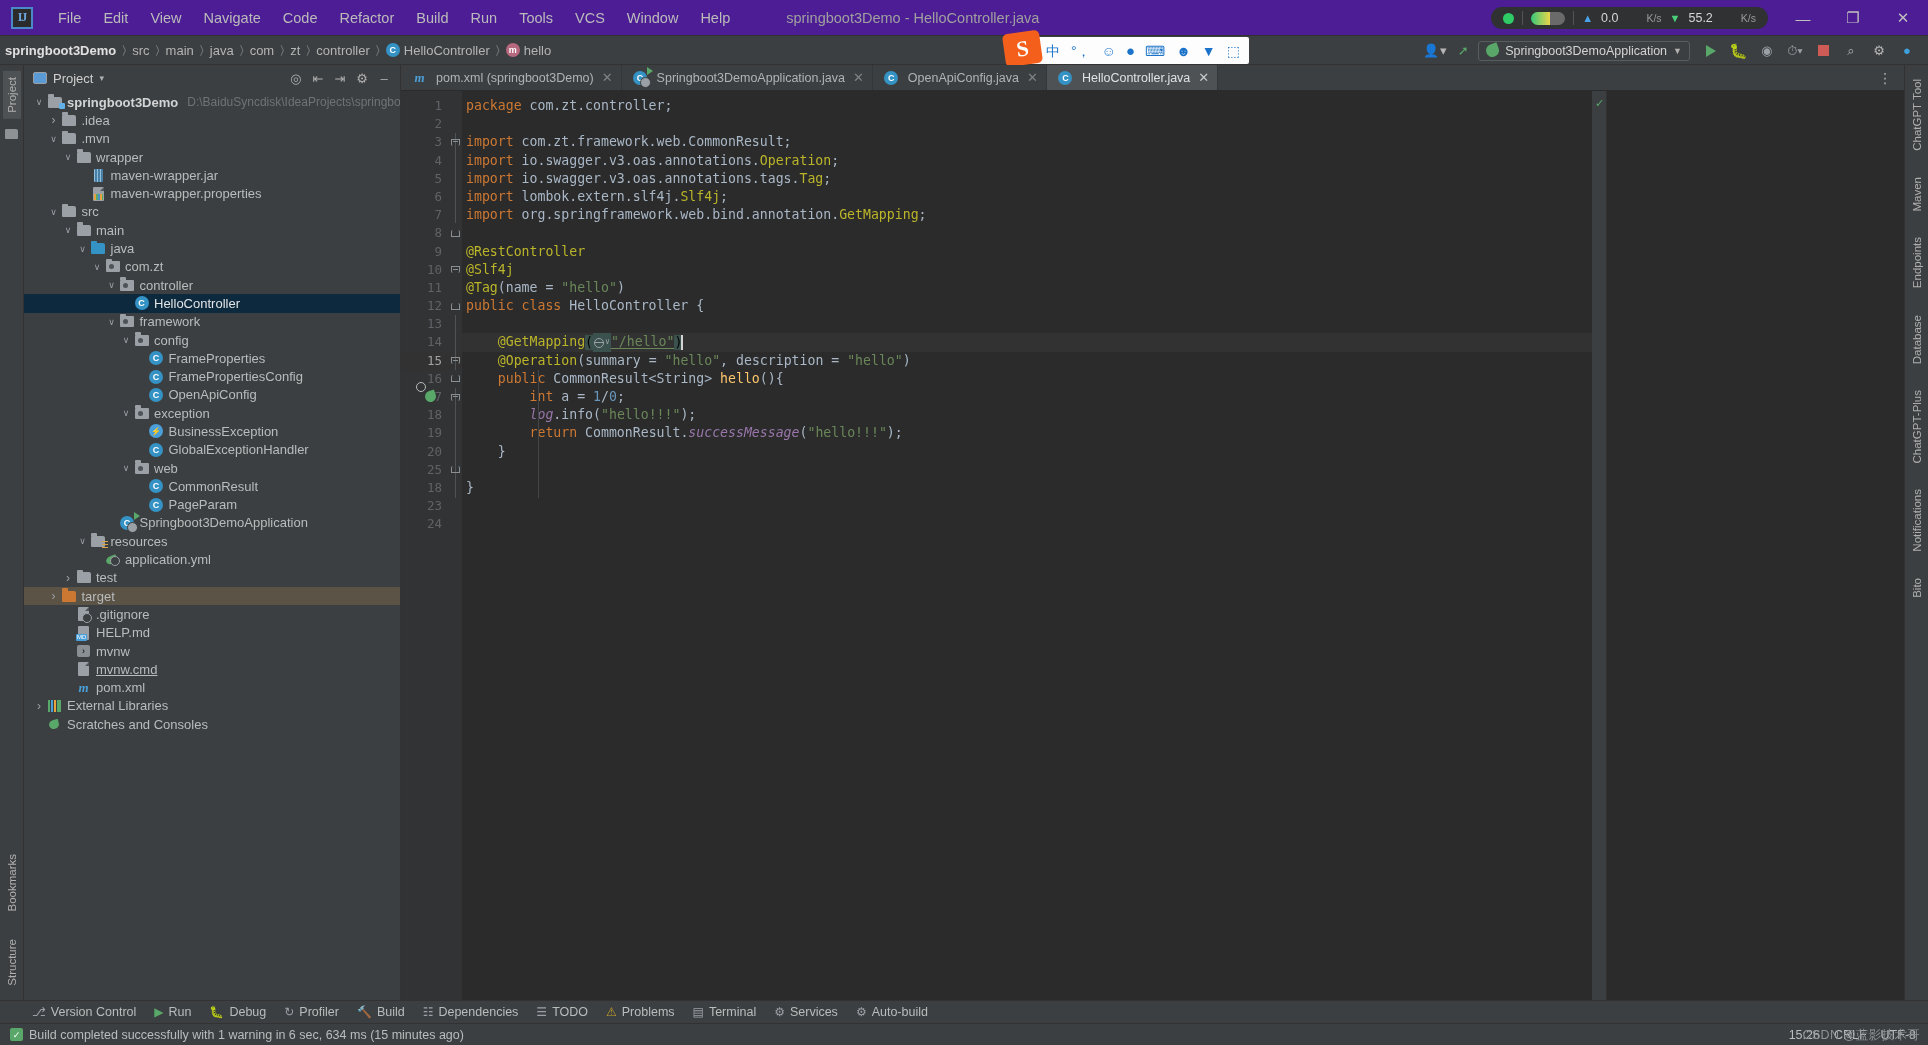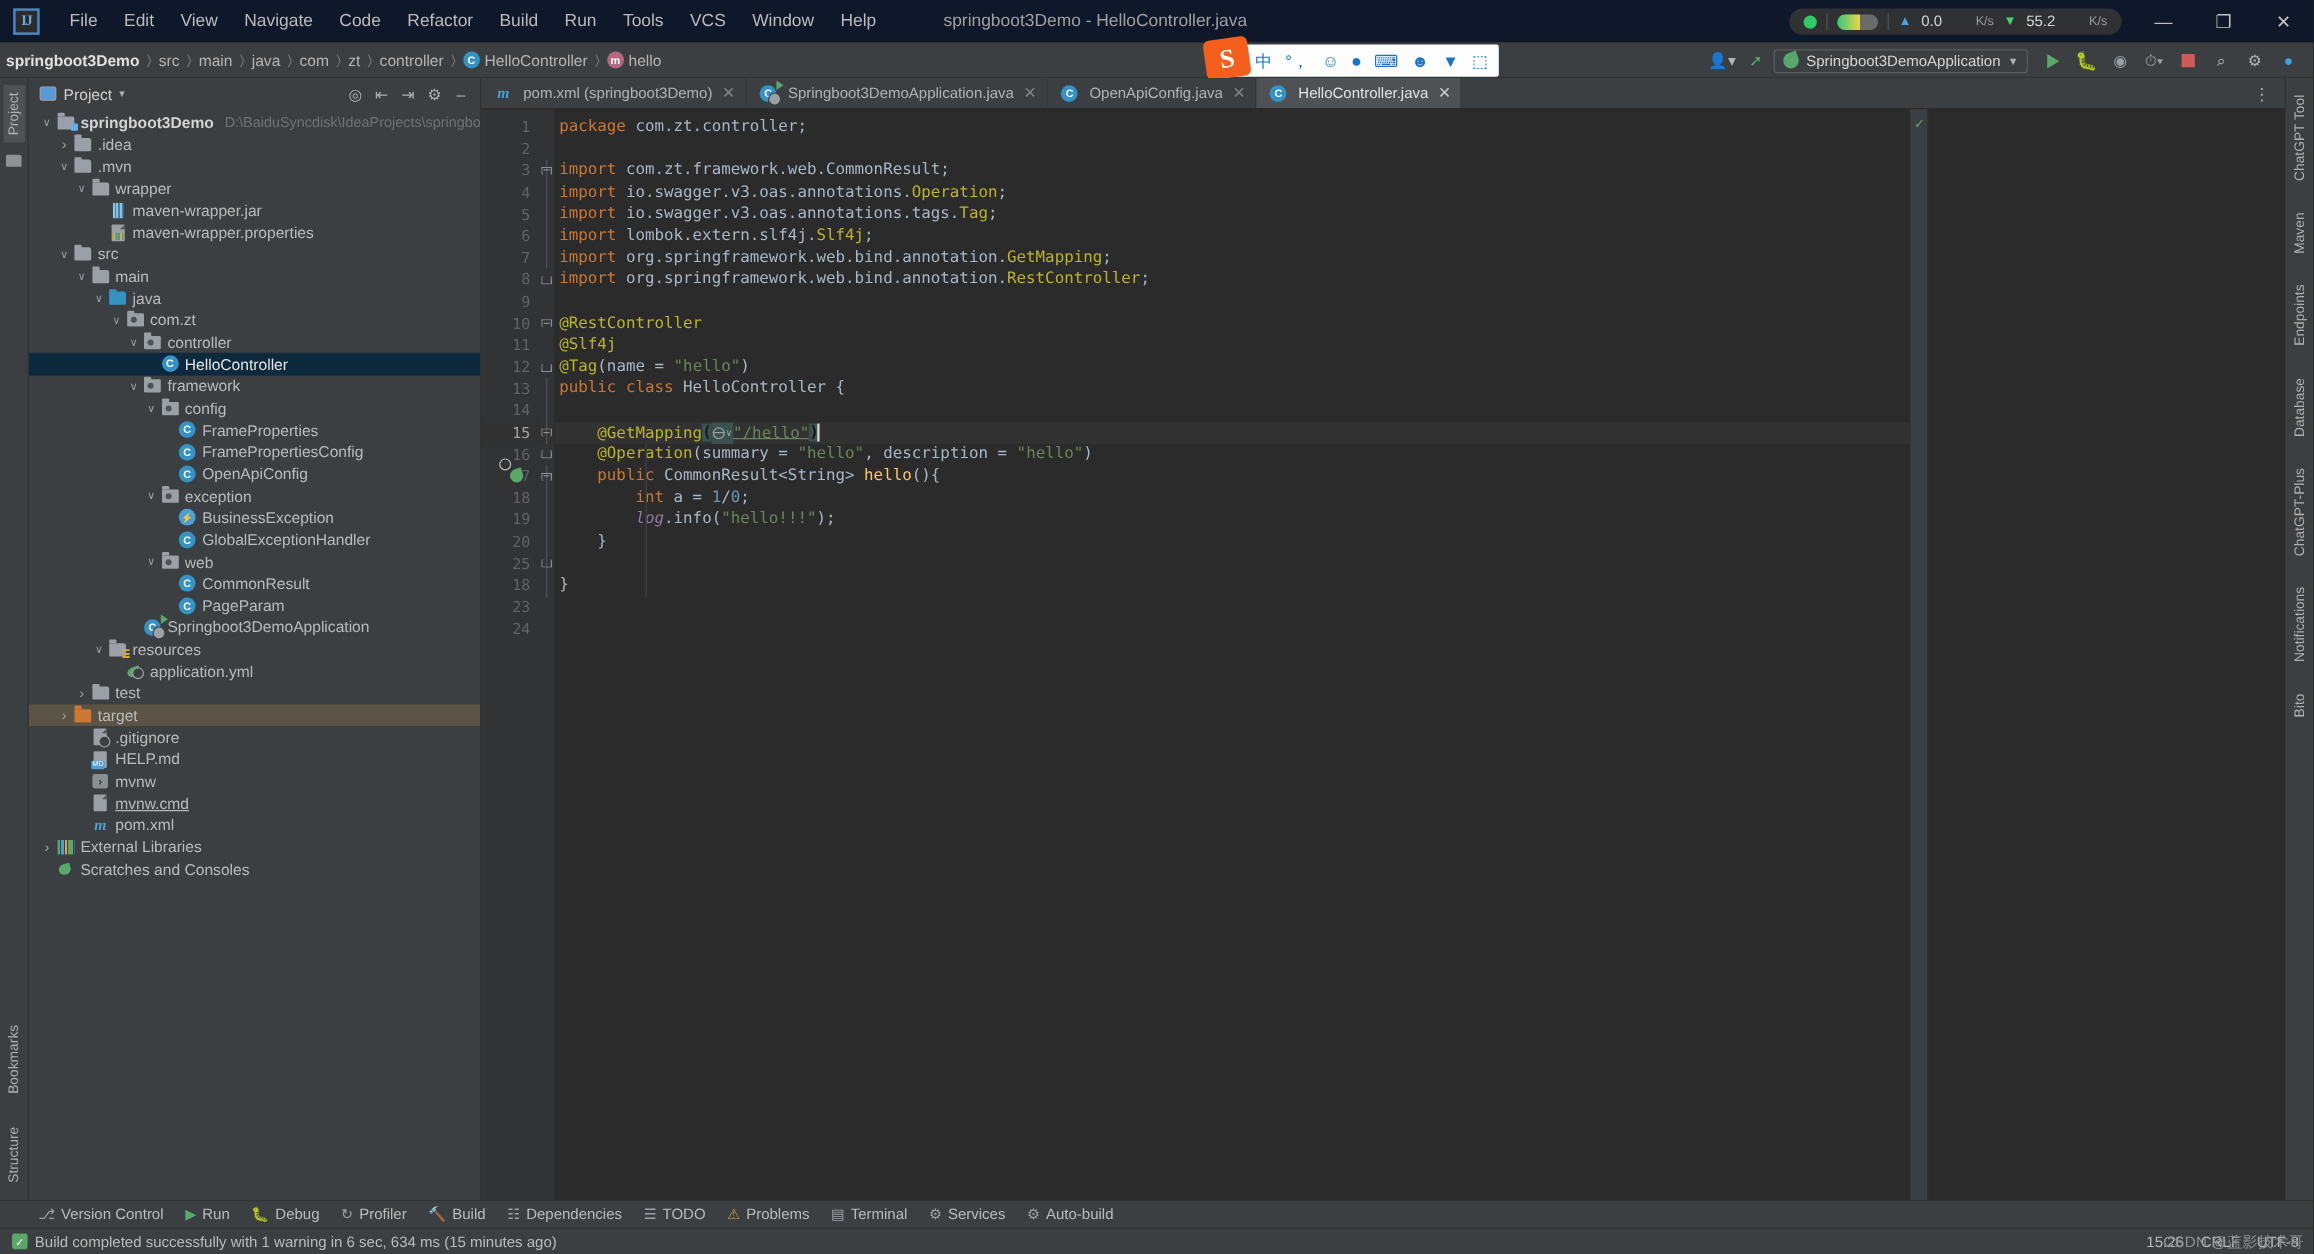--- a/index.html
+++ b/index.html
@@ -12,21 +12,21 @@
   .ide {
     position: relative;
     width: 1928px; height: 1045px;
     background: #3c3f41;
     display: flex; flex-direction: column;
   }
 
   
   .titlebar {
     height: 36px; min-height: 36px;
-    background: #0f172a;
+    background: #4c1d95;
     display: flex; align-items: center;
     position: relative;
     border-bottom: 1px solid #323232;
   }
   .ij-logo {
     width: 22px; height: 22px; margin-left: 11px; margin-right: 14px;
     border: 2px solid #4a88c7;
     background: #2b2b2b;
     display: flex; align-items: center; justify-content: center;
     color: #6ea7e0; font-size: 12px; font-weight: bold;
@@ -949,32 +949,32 @@
           </div>
         <div class="code" id="code">
           <div class="indentguide" style="left:76px;height:128px;top:279px"></div>
         <div class="cline"><span class="kw">package </span><span class="plain">com.zt.controller;</span></div>
             <div class="cline"></div>
             <div class="cline"><span class="kw">import </span><span class="plain">com.zt.framework.web.</span><span class="plain">CommonResult</span><span class="plain">;</span></div>
             <div class="cline"><span class="kw">import </span><span class="plain">io.swagger.v3.oas.annotations.</span><span class="ylw">Operation</span><span class="plain">;</span></div>
             <div class="cline"><span class="kw">import </span><span class="plain">io.swagger.v3.oas.annotations.tags.</span><span class="ylw">Tag</span><span class="plain">;</span></div>
             <div class="cline"><span class="kw">import </span><span class="plain">lombok.extern.slf4j.</span><span class="ylw">Slf4j</span><span class="plain">;</span></div>
             <div class="cline"><span class="kw">import </span><span class="plain">org.springframework.web.bind.annotation.</span><span class="ylw">GetMapping</span><span class="plain">;</span></div>
-            <div class="cline"><span class="kw">import </span><span class="plain">org.springframework.web.bind.annotation.</span><span class="ylw">RestController</span><span class="plain">;</span></div>
             <div class="cline"></div>
             <div class="cline"><span class="ann">@RestController</span></div>
             <div class="cline"><span class="ann">@Slf4j</span></div>
             <div class="cline"><span class="ann">@Tag</span><span class="plain">(</span><span class="plain">name</span><span class="plain"> = </span><span class="str">"hello"</span><span class="plain">)</span></div>
             <div class="cline"><span class="kw">public class </span><span class="plain">HelloController </span><span class="plain">{</span></div>
             <div class="cline"></div>
             <div class="cline cur">    <span class="ann">@GetMapping</span><span class="brmatch">(</span><span class="globe"><span class="globe-o"></span><span class="mini-caret">∨</span></span><span class="urlstr">"/hello"</span><span class="brmatch">)</span><span class="caret-line"></span></div>
             <div class="cline">    <span class="ann">@Operation</span><span class="plain">(</span><span class="plain">summary</span><span class="plain"> = </span><span class="str">"hello"</span><span class="plain">, </span><span class="plain">description</span><span class="plain"> = </span><span class="str">"hello"</span><span class="plain">)</span></div>
             <div class="cline">    <span class="kw">public </span><span class="plain">CommonResult&lt;String&gt; </span><span class="mth">hello</span><span class="plain">(){</span></div>
             <div class="cline">        <span class="kw">int </span><span class="plain">a = </span><span class="num">1</span><span class="plain">/</span><span class="num">0</span><span class="plain">;</span></div>
             <div class="cline">        <span class="fld">log</span><span class="plain">.info(</span><span class="str">"hello!!!"</span><span class="plain">);</span></div>
+            <div class="cline">        <span class="kw">return </span><span class="plain">CommonResult.</span><span class="fld">successMessage</span><span class="plain">(</span><span class="str">"hello!!!"</span><span class="plain">);</span></div>
             <div class="cline">    <span class="plain">}</span></div>
             <div class="cline"></div>
             <div class="cline"><span class="plain">}</span></div>
             <div class="cline"></div>
           </div>
         <div class="ascroll">
           <span class="acheck">✓</span>
         </div>
         <div class="rpanel"></div>
       </div>

